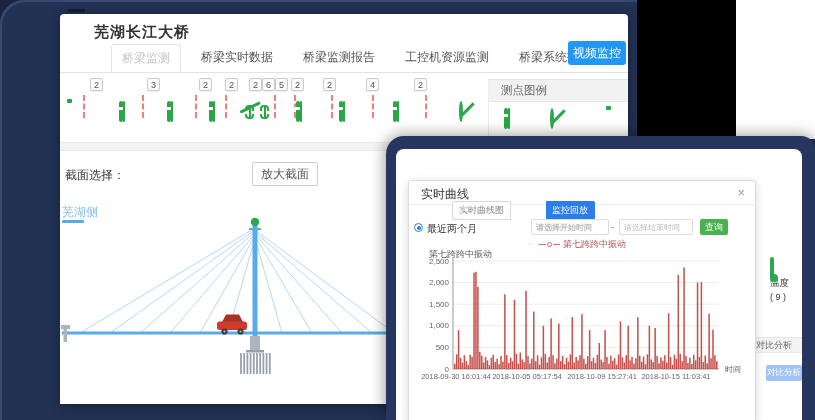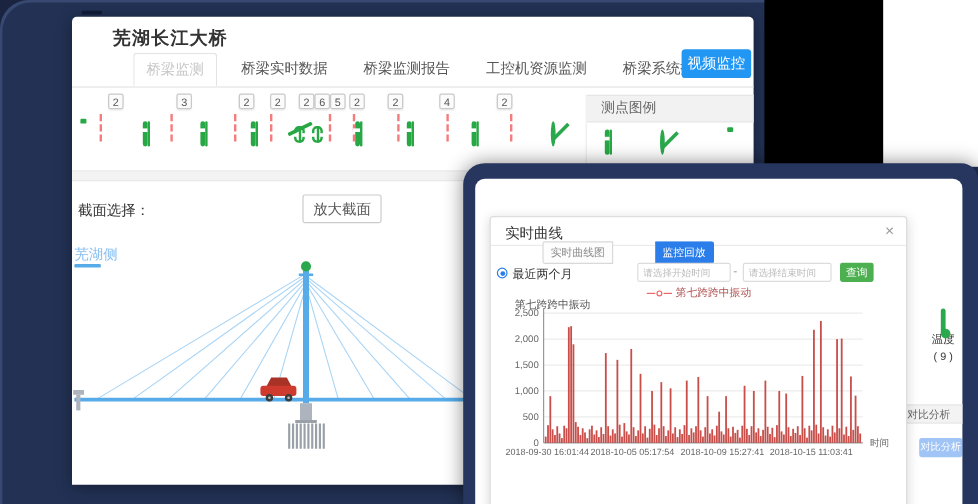--- a/index.html
+++ b/index.html
@@ -65,21 +65,21 @@
   .legend-header { height:23px; background:#f2f2f2; border-top:1px solid #e6e6e6; border-bottom:1px solid #e6e6e6;
     font-size:11.5px; color:#666; line-height:21px; padding-left:12px; }
   .legend-icons .s-icon { top:31px; }
 
   
   .modal-frame { position:absolute; left:386px; top:136px; width:429px; height:284px; background:#26365e;
     border-radius:18px 14px 0 0; box-shadow:0 0 16px rgba(0,0,0,.45); }
   .modal-white { position:absolute; left:10px; top:13px; right:13px; bottom:0; background:#fff; border-radius:8px 8px 0 0; }
 
   .behind-panel { position:absolute; inset:0; }
-  .thermo-block { position:absolute; left:374px; top:110px; width:32px; text-align:center; }
+  .thermo-block { position:absolute; left:374px; top:110px; width:32px; text-align:left; }
   .thermo-block .i-thermo { margin:0 auto 7px auto; }
   .thermo-label { font-size:9.5px; color:#333; }
   .thermo-count { font-size:9px; color:#333; margin-top:2px; }
   .compare-band { position:absolute; left:354px; top:188px; right:0; height:16px; background:#f3f3f3;
     border-top:1px solid #e7e7e7; border-bottom:1px solid #e7e7e7; font-size:9px; color:#666; line-height:15px; padding-left:6px;
     white-space:nowrap; overflow:hidden; }
   .compare-btn { position:absolute; left:370px; top:216px; width:36px; height:16px; background:rgba(43,125,233,.45);
     color:#fff; font-size:8.5px; border:none; border-radius:2px; }
 
   .dialog { position:absolute; left:12px; top:31px; width:348px; height:246px; background:#fff;
@@ -92,21 +92,21 @@
   .dlg-tab:first-child { border-radius:2px 0 0 2px; }
   .dlg-tab:last-child  { border-radius:0 2px 2px 0; border-left:none; }
   .dlg-tab.active { background:#2b7de9; border-color:#2b7de9; color:#fff; }
   .dlg-controls { position:absolute; left:0; top:38px; width:100%; height:16px; }
   .radio { position:absolute; left:5px; top:4px; width:9px; height:9px; border:1px solid #2b7de9; border-radius:50%; }
   .radio::after { content:""; position:absolute; left:1.5px; top:1.5px; width:4px; height:4px; background:#2b7de9; border-radius:50%; }
   .radio-label { position:absolute; left:18px; top:3px; font-size:10px; color:#333; }
   .time-input { position:absolute; top:0; height:16px; border:1px solid #dcdcdc; border-radius:2px; font-size:8px;
     color:#555; padding:0 4px; font-family:inherit; }
   .time-input::placeholder { color:#bbb; }
-  .ti-start { left:122px; width:78px; }
+  .ti-start { left:122px; width:78px;font-weight:bold; }
   .ti-sep { position:absolute; left:202px; top:2px; font-size:10px; color:#999; }
   .ti-end { left:210px; width:74px; }
   .query-btn { position:absolute; left:291px; top:0; width:28px; height:16px; background:#4cb050; color:#fff;
     font-size:9px; border:none; border-radius:2px; }
   .chart-legend { position:absolute; left:130px; top:57px; display:flex; align-items:center; }
   .chart-legend .seg { width:7px; height:1.5px; background:#ef6567; }
   .chart-legend .dot { width:5px; height:5px; border:1.5px solid #ef6567; border-radius:50%; margin:0 1px; }
   .chart-legend .txt { font-size:9px; color:#b05050; margin-left:3px; white-space:nowrap; }
   .chart-title { position:absolute; left:20px; top:67px; font-size:9px; color:#555; }
   .chart-svg { position:absolute; left:0; top:74px; }

